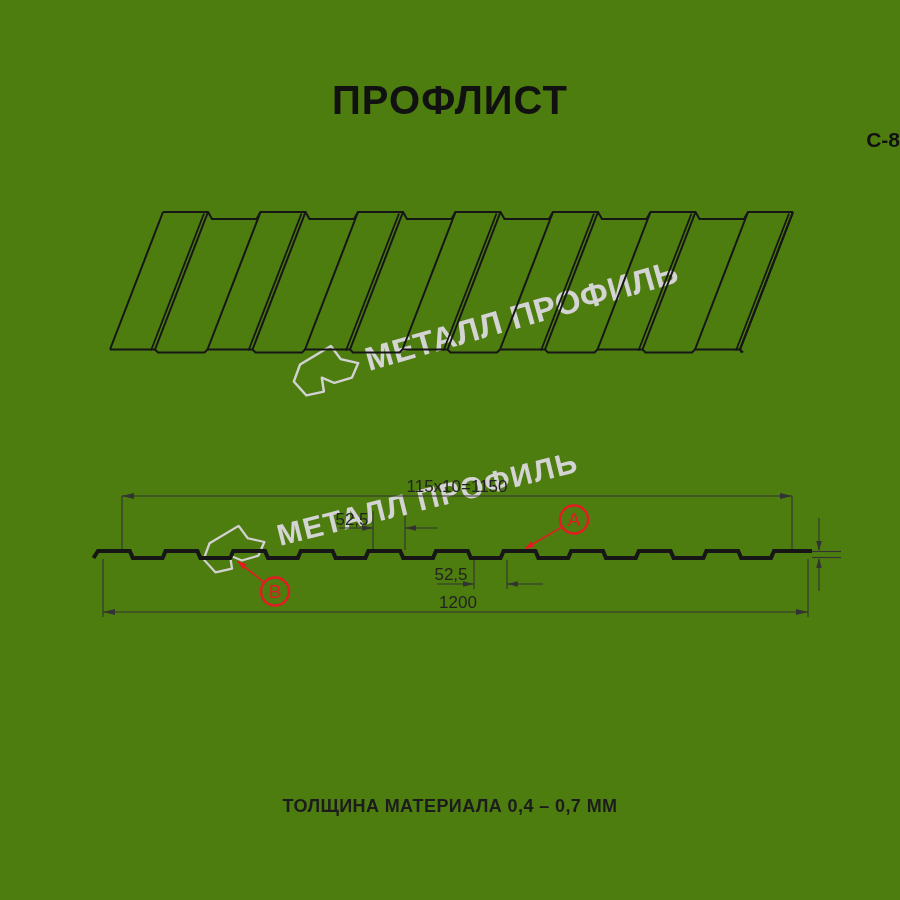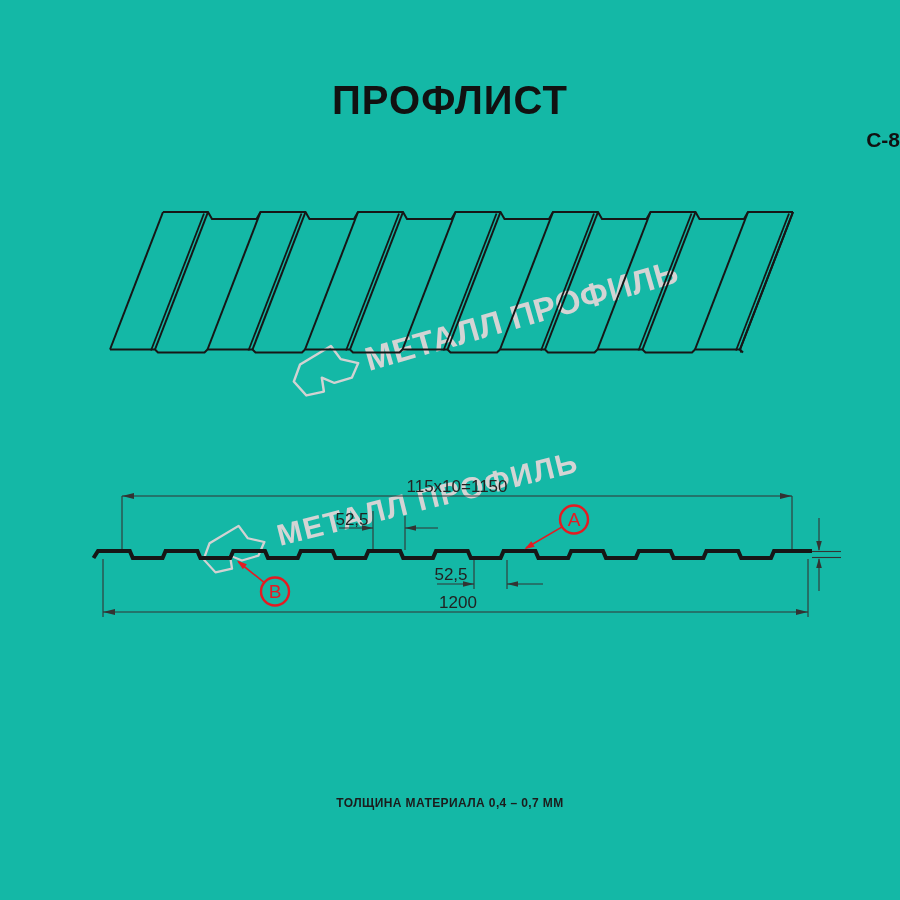--- a/index.html
+++ b/index.html
@@ -1,23 +1,23 @@
 <!DOCTYPE html>
 <html><head>
 <meta charset="utf-8">
 <style>
   html,body{margin:0;padding:0;background:#fff;}
-  .canvas{position:relative;width:900px;height:900px;background:#14b8a6;overflow:hidden;
+  .canvas{position:relative;width:900px;height:900px;background:#4d7c0f;overflow:hidden;
           font-family:"Liberation Sans","DejaVu Sans",sans-serif;}
   .title{position:absolute;top:78px;left:0;width:900px;text-align:center;
          font-size:40px;font-weight:800;letter-spacing:1px;color:#111;}
   .subtitle{position:absolute;top:128px;left:0;width:900px;text-align:right;
             font-size:21px;font-weight:600;color:#111;}
   .footer{position:absolute;top:796px;left:0;width:900px;text-align:center;
-          font-size:12px;font-weight:700;letter-spacing:.4px;color:#1c1c1c;}
+          font-size:18px;font-weight:700;letter-spacing:.4px;color:#1c1c1c;}
   svg{position:absolute;overflow:visible;}
   #persp{left:95px;top:190px;}
   #section{left:85px;top:440px;}
   .wm-text{fill:#d4d4d4;font-weight:700;font-family:"Liberation Sans","DejaVu Sans",sans-serif;}
   .dim-label{fill:#222;font-size:17px;font-family:"Liberation Sans","DejaVu Sans",sans-serif;}
   .marker-letter{font-size:19px;font-weight:500;}
 </style>
 </head>
 <body>
 

